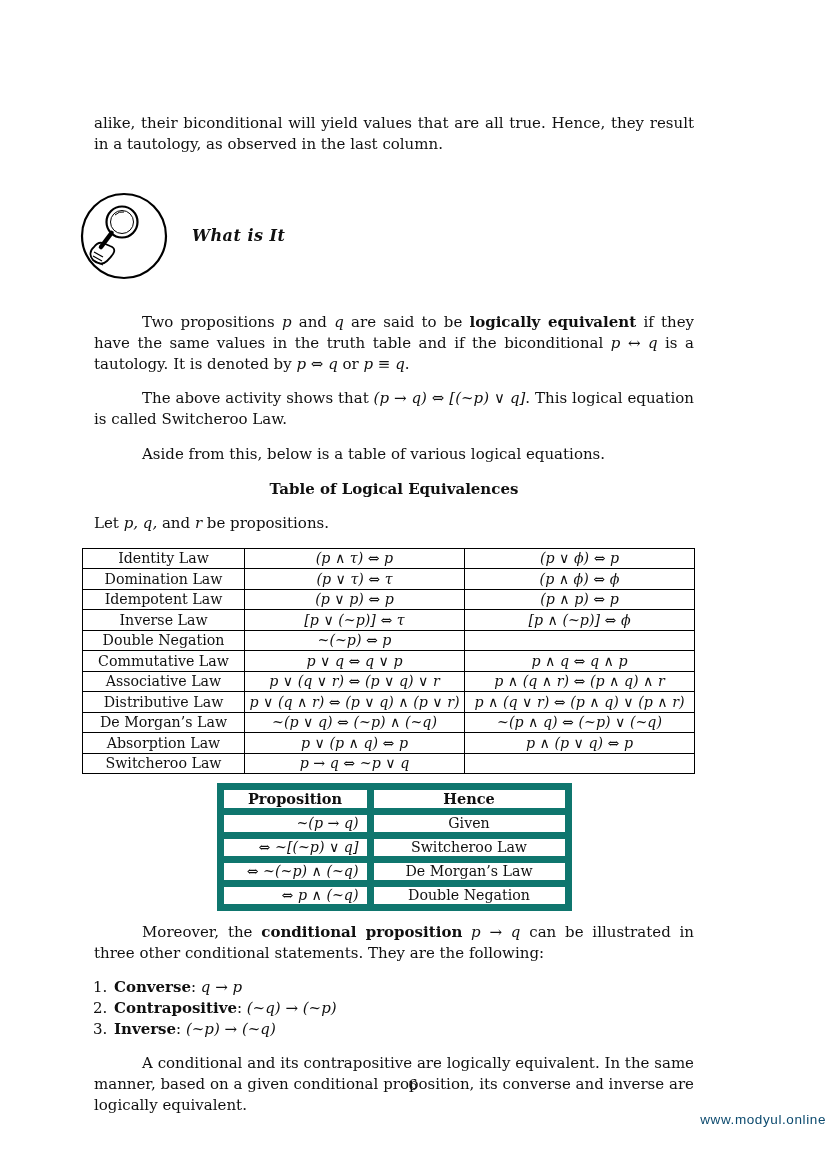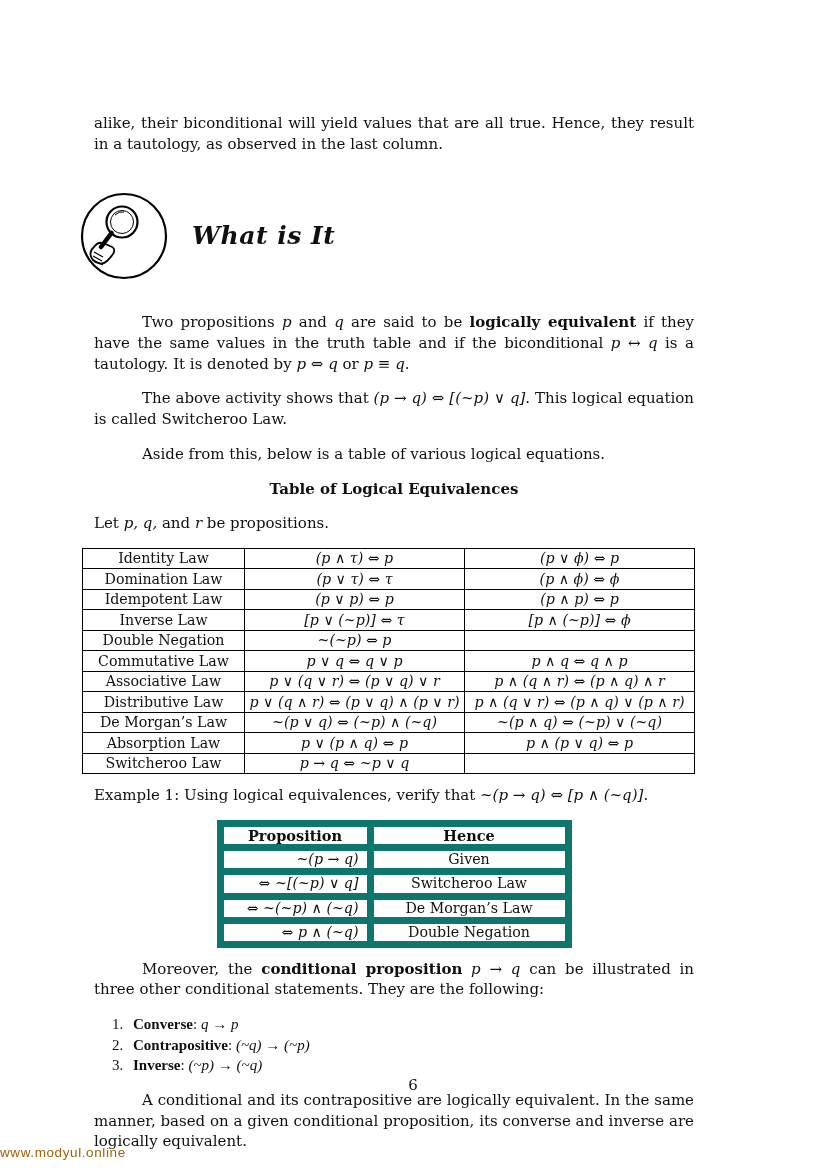--- a/index.html
+++ b/index.html
@@ -19,21 +19,21 @@
   .bold { font-weight: bold; }
   .math { font-style: italic; }
 
   .section-header {
     display: flex; align-items: center;
     margin-top: 38px; margin-bottom: 32px; height: 88px;
     text-align: left;
   }
   .icon-circle { width: 88px; height: 88px; flex: 0 0 88px; }
   .section-title {
-    font-size: 25px; font-weight: bold; font-style: italic;
+    font-size: 16px; font-weight: bold; font-style: italic;
     margin-left: 24px; letter-spacing: 0.5px;
   }
 
   .table-title { text-align: center; font-weight: bold; margin-top: 14px; }
   .lead-line { text-align: left; }
 
   table { border-collapse: collapse; }
   .equiv-table { margin: 1px 0 0 2px; table-layout: fixed; border-radius: 12px; }
   .equiv-table td {
     border: 1px solid #000; text-align: center;
@@ -51,30 +51,30 @@
     height: 20.5px; line-height: 1.2;
   }
   .proof-table th { font-weight: bold; text-align: center; font-size: 14.5px; }
   .col-prop { width: 150px; }
   .col-reason { width: 198px; }
   .proof-table td.prop { text-align: right; }
   .proof-table td.reason { text-align: center; }
 
   .para-moreover { margin-top: 11px; }
   .list-block { text-align: left; }
-  .list-item { margin-left: 32px; font-family: Liberation Serif, serif; }
+  .list-item { margin-left: 13px; }
   .num { display: inline-block; width: 21px; }
 
   .page-number {
     position: absolute; left: 0; right: 0; top: 1076px;
     text-align: center; font-size: 15px; color: #101010;
   }
   .watermark {
-    position: absolute; left: 0; right: 0; top: 1145px;
-    text-align: left; font-size: 13.5px; color: #a16207;
+    position: absolute; left: 0; right: 0; top: 1112px;
+    text-align: right; font-size: 13.5px; color: #0c4a6e;
     font-family: "Liberation Sans", sans-serif; letter-spacing: 0.6px;
   }
 </style>
 </head>
 <body>
 
 <div class="page">
 
   <p class="para">alike, their biconditional will yield values that are all true. Hence, they result in a tautology, as observed in the last column.</p>
 
@@ -156,21 +156,20 @@
       <td class="col-c2 math">p ∧ (p ∨ q) ⇔ p</td>
     </tr>
     <tr>
       <td class="col-law">Switcheroo Law</td>
       <td class="col-c1 math">p → q ⇔ ~p ∨ q</td>
       <td class="col-c2 math"></td>
     </tr>
   </tbody>
     </table>
 
-  <p class="para example-line"><span>Example 1: Using logical equivalences, verify that </span><span class="math">~(p → q) ⇔ [p ∧ (~q)]</span><span>.</span></p>
 
   <table class="proof-table">
     <tbody>
         <tr>
       <th class="col-prop">Proposition</th>
       <th class="col-reason">Hence</th>
     </tr>
     <tr>
       <td class="prop math">~(p → q)</td>
       <td class="reason">Given</td>

